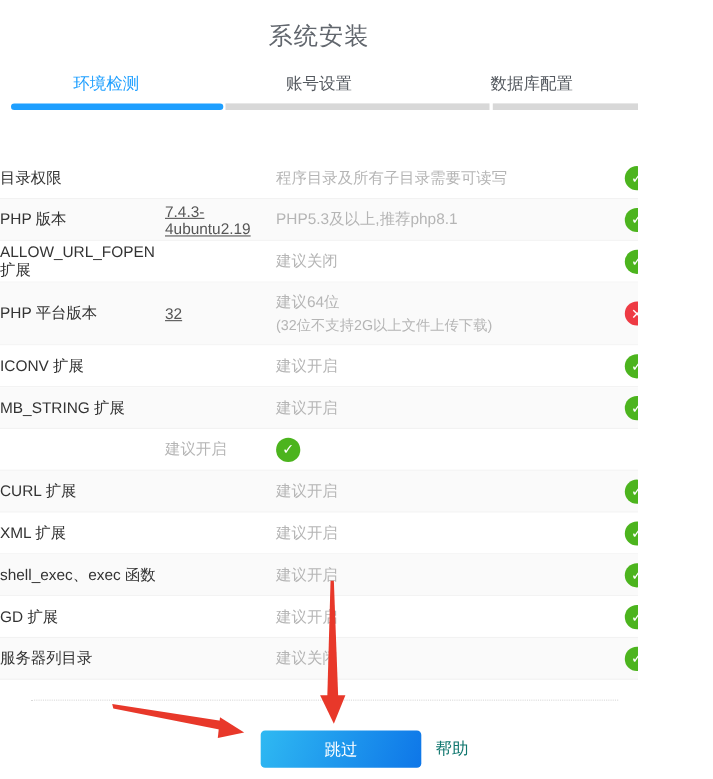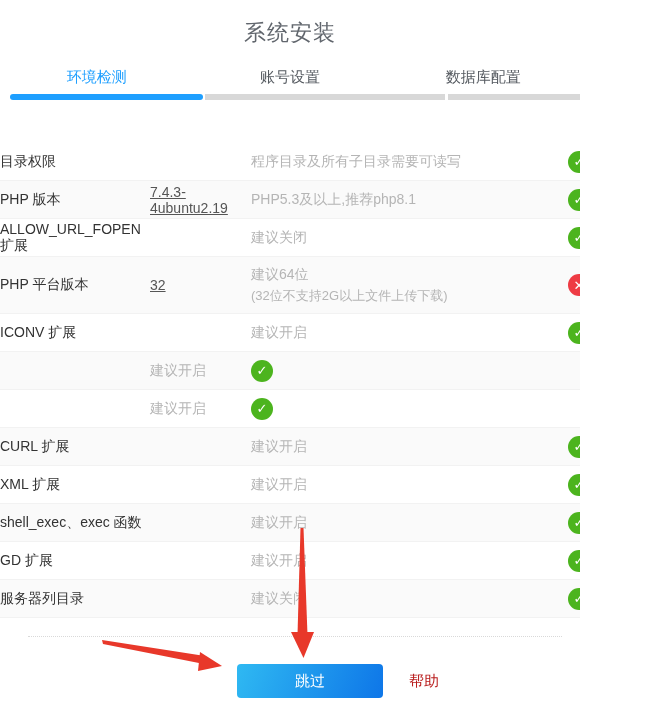--- a/index.html
+++ b/index.html
@@ -81,23 +81,23 @@
   .skip-btn{
     position:absolute;left:237px;top:0;
     width:146px;height:34px;
     border:none;border-radius:4px;
     background:linear-gradient(110deg,#2fb9f2 0%,#0e76e8 100%);
     color:#fff;font-size:15px;
     font-family:Liberation Sans, sans-serif;
     cursor:pointer;
   }
   .help-link{
-    position:absolute;left:409px;top:0;
+    position:absolute;left:396px;top:0;
     height:34px;line-height:34px;
-    font-size:15px;color:#b91c1c;
+    font-size:15px;color:#0f766e;
     text-decoration:none;
     cursor:pointer;
   }
   
   .annotations{
     position:absolute;left:0;top:0;
     width:648px;height:708px;
     pointer-events:none;
   }
 </style>
@@ -151,20 +151,21 @@
     </div>
 
     <div class="row status-ok">
       <span class="name">ICONV 扩展</span>
       <span class="value"></span>
       <span class="remark"><span>建议开启</span></span>
       <span class="status-icon"></span>
     </div>
 
     <div class="row status-ok">
+      <span class="name">MB_STRING 扩展</span>
       <span class="value"></span>
       <span class="remark"><span>建议开启</span></span>
       <span class="status-icon"></span>
     </div>
 
     <div class="row status-ok">
       <span class="value"></span>
       <span class="remark"><span>建议开启</span></span>
       <span class="status-icon"></span>
     </div>

